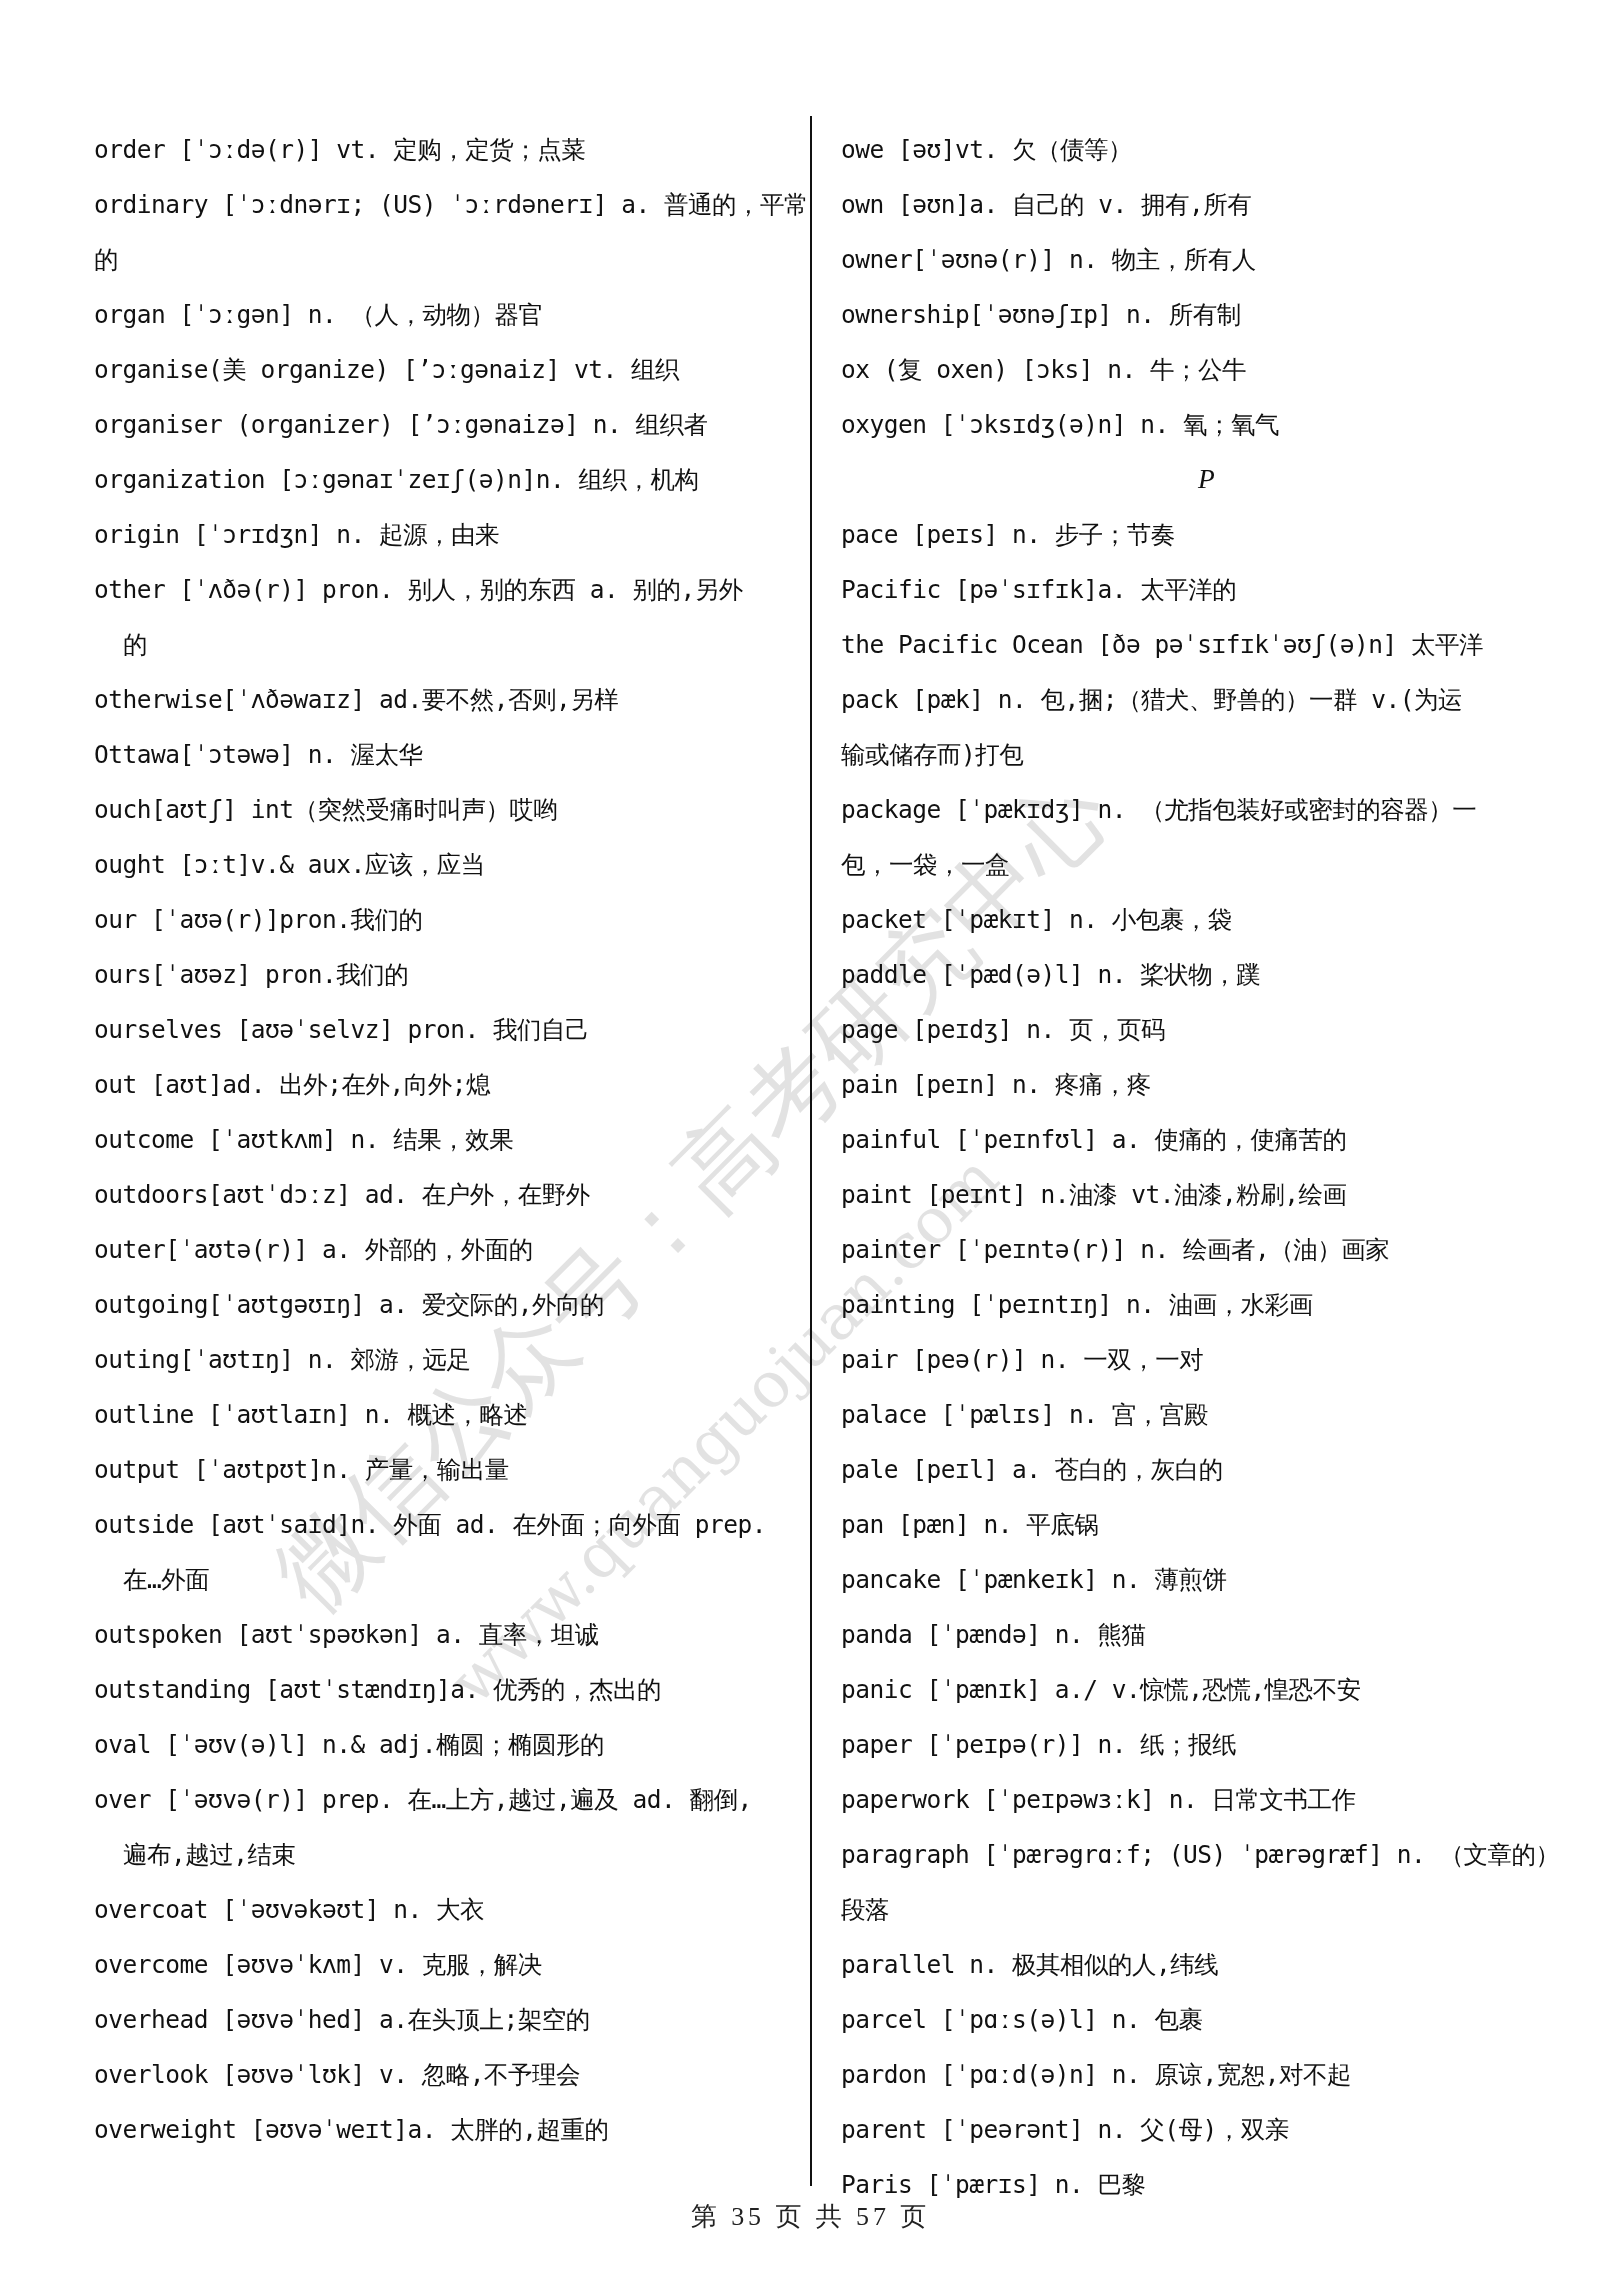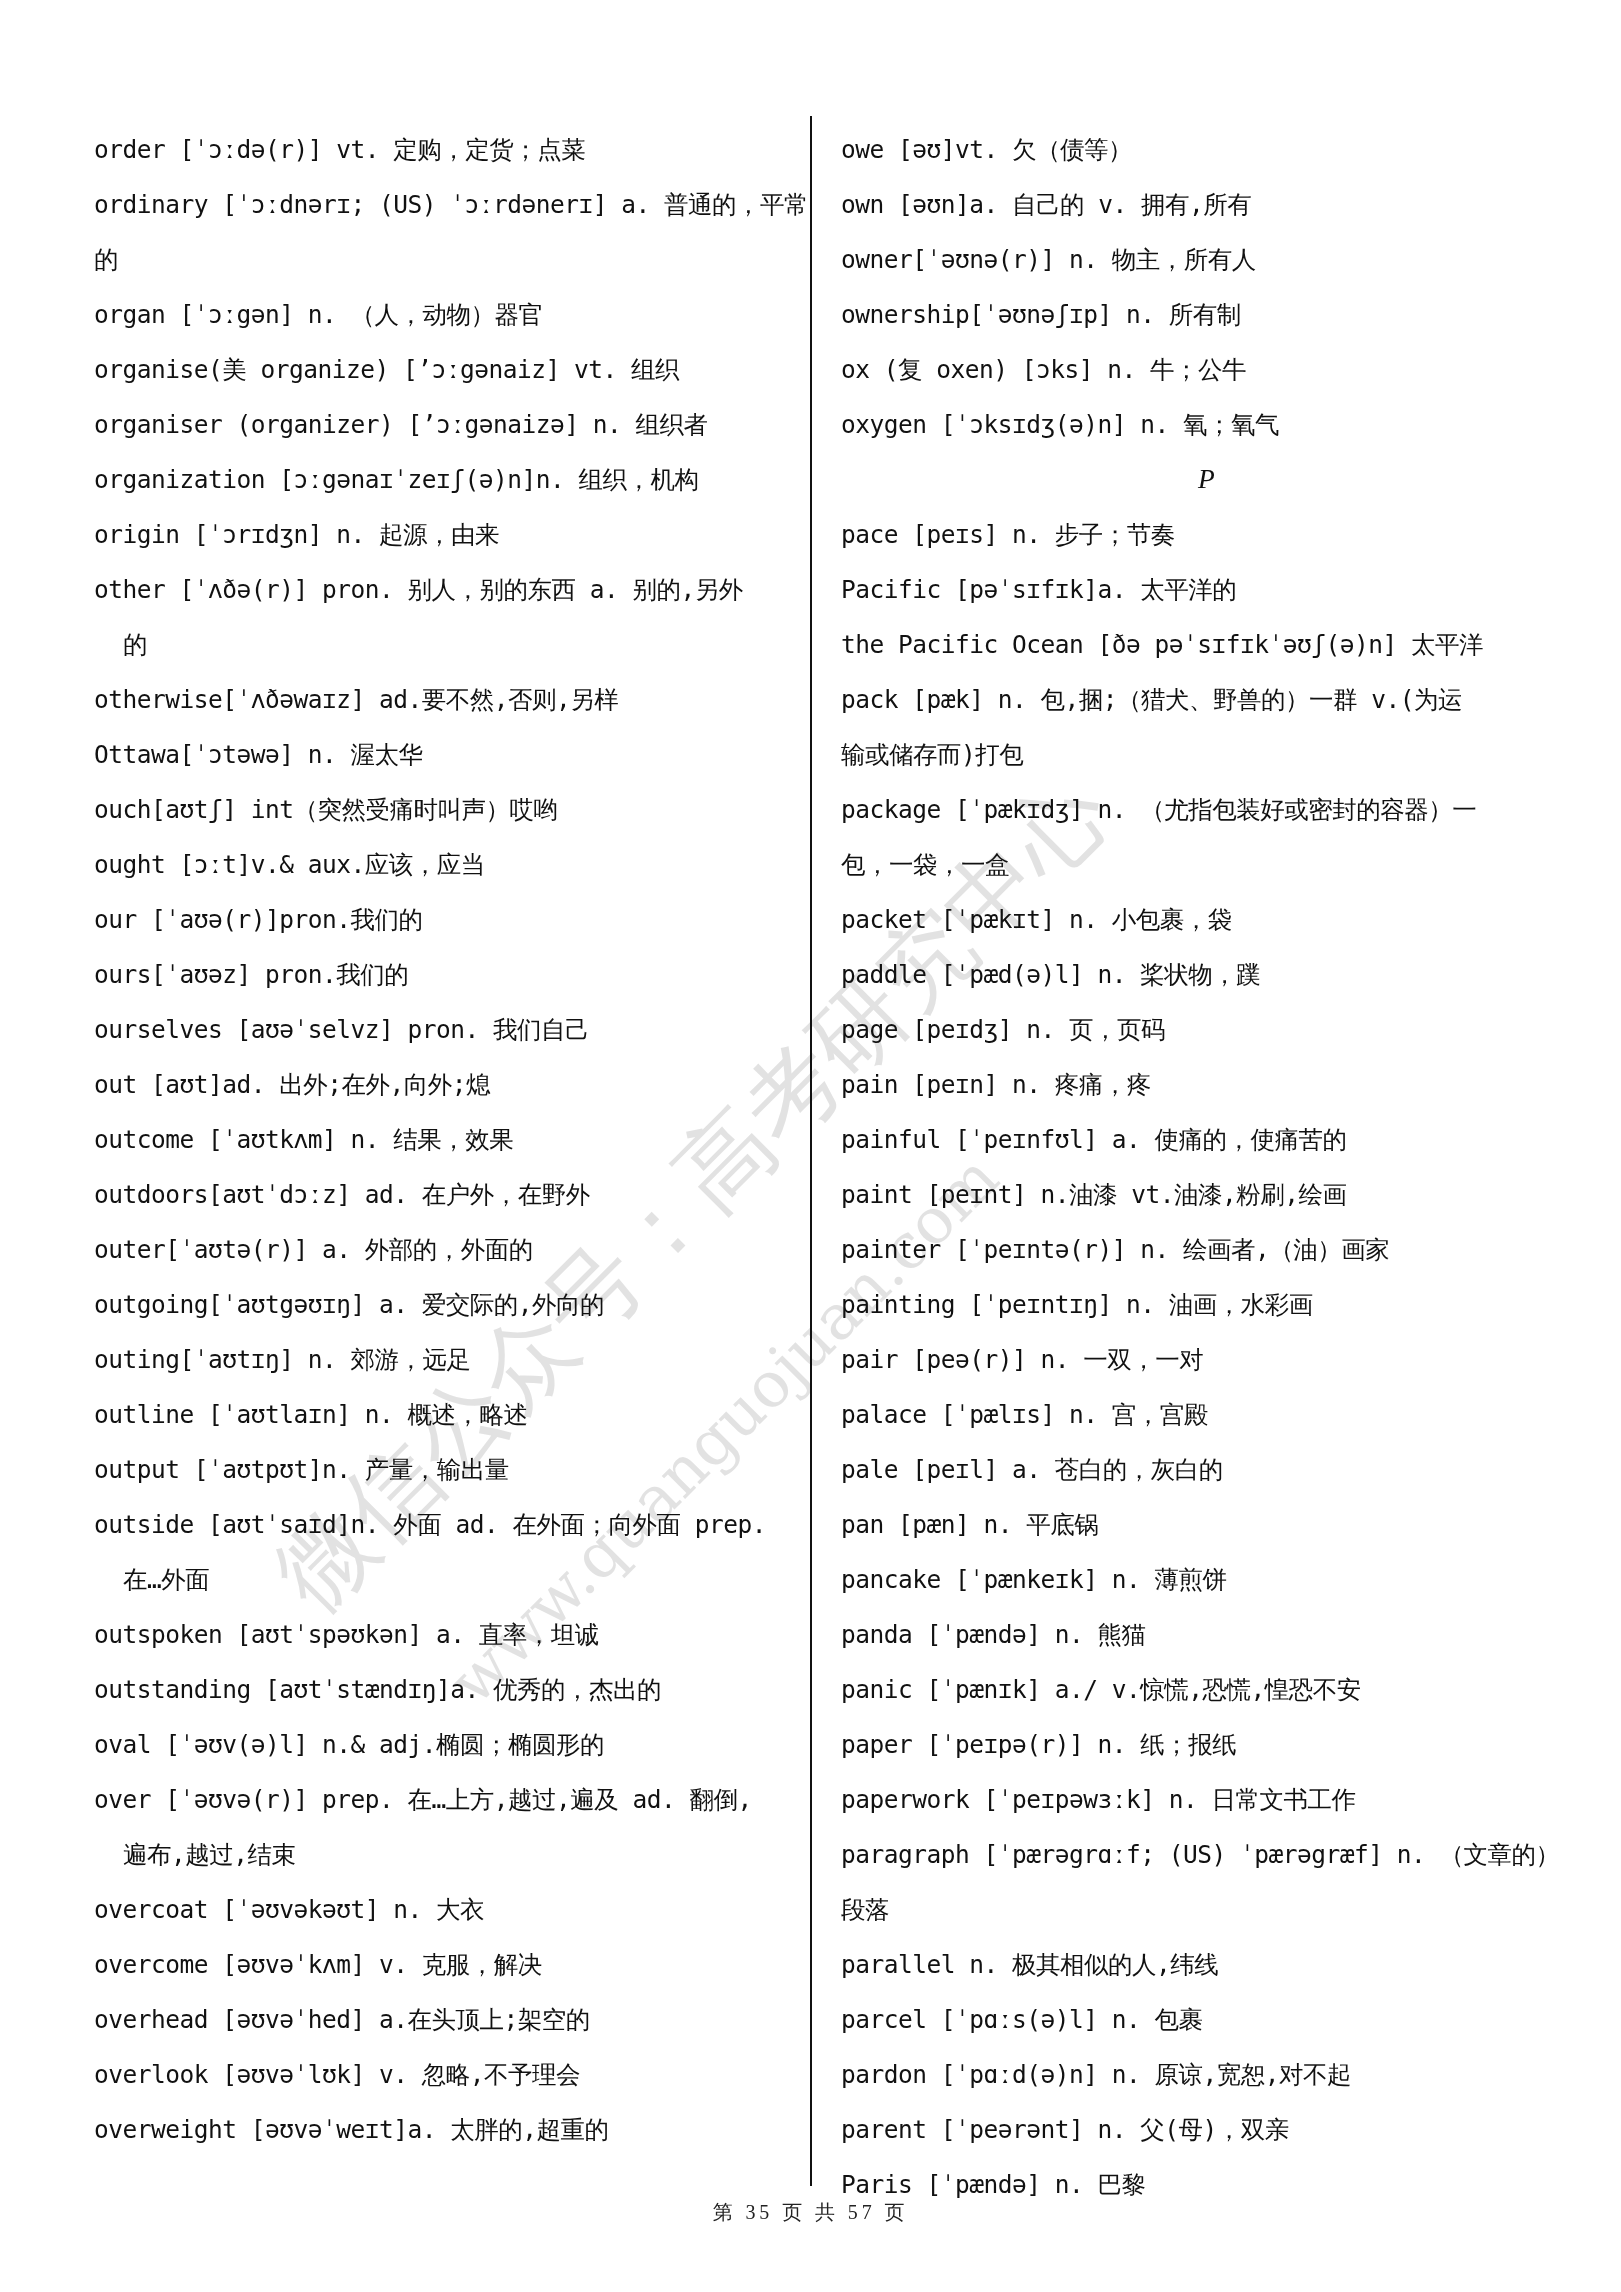--- a/index.html
+++ b/index.html
@@ -8,21 +8,21 @@
   .page { position: absolute; inset: 0; }
   .col { position: absolute; top: 127px; }
   .col.left { left: 94px; width: 720px; }
   .col.right { left: 841px; width: 730px; }
   .line { height: 55px; line-height: 45px; font-size: 24.5px; white-space: nowrap; letter-spacing: -0.5px; }
   .line.cont { padding-left: 0; }
   .line.indent { padding-left: 29px; }
   .line.section { text-align: center; font-style: italic; font-family: "Liberation Serif", "DejaVu Serif", serif; font-size: 27.4px; }
   .divider { position: absolute; left: 810px; top: 116px; width: 2px; height: 2070px; background: #111; }
   .footer { position: absolute; top: 2199px; left: 0; width: 1621px; text-align: center;
-            font-family: "Liberation Serif", "DejaVu Serif", serif; font-size: 20px; color: #222; letter-spacing: 3.9px; }
+            font-family: "Liberation Serif", "DejaVu Serif", serif; font-size: 26px; color: #222; letter-spacing: 3.9px; }
   .wm { position: absolute; color: rgba(150,150,150,0.28); font-family: "DejaVu Serif", serif; pointer-events: none; white-space: nowrap; transform-origin: left center; }
   .wm1 { left: 294px; top: 1529px; font-size: 94px; transform: rotate(-45deg); }
   .wm2 { left: 461px; top: 1656px; font-size: 63px; transform: rotate(-45deg); }
 </style>
 </head>
 <body>
 
 <div class="page">
 
   <div class="wm wm1">微信公众号：高考研究中心</div>
@@ -99,18 +99,18 @@
       <div class="line">panda [ˈpændə] n. 熊猫</div>
       <div class="line">panic [ˈpænɪk] a./ v.惊慌,恐慌,惶恐不安</div>
       <div class="line">paper [ˈpeɪpə(r)] n. 纸；报纸</div>
       <div class="line">paperwork [ˈpeɪpəwɜːk] n. 日常文书工作</div>
       <div class="line">paragraph [ˈpærəgrɑːf; (US) ˈpærəgræf] n. （文章的）</div>
       <div class="line cont">段落</div>
       <div class="line">parallel n. 极其相似的人,纬线</div>
       <div class="line">parcel [ˈpɑːs(ə)l] n. 包裹</div>
       <div class="line">pardon [ˈpɑːd(ə)n] n. 原谅,宽恕,对不起</div>
       <div class="line">parent [ˈpeərənt] n. 父(母)，双亲</div>
-      <div class="line">Paris [ˈpændə] n. 巴黎</div>
+      <div class="line">Paris [ˈpærɪs] n. 巴黎</div>
     </div>
 
   <div class="footer">第 35 页 共 57 页</div>
 </div>
 
 
 </body></html>

